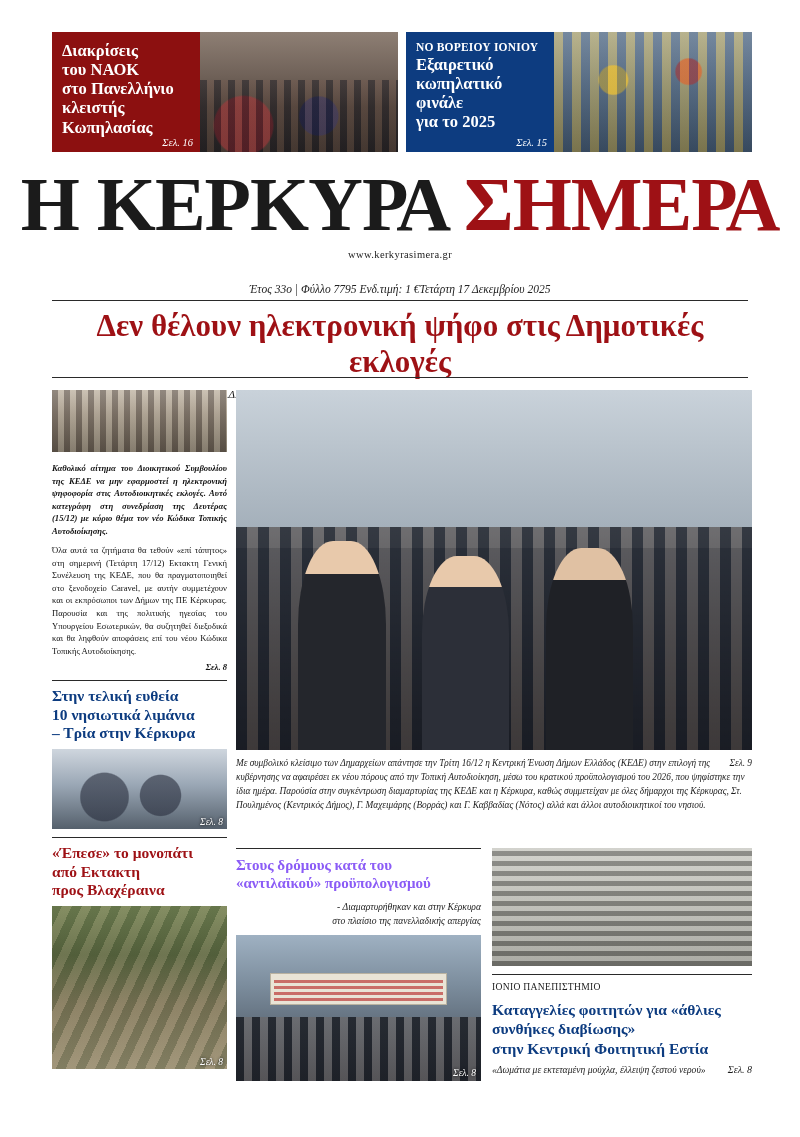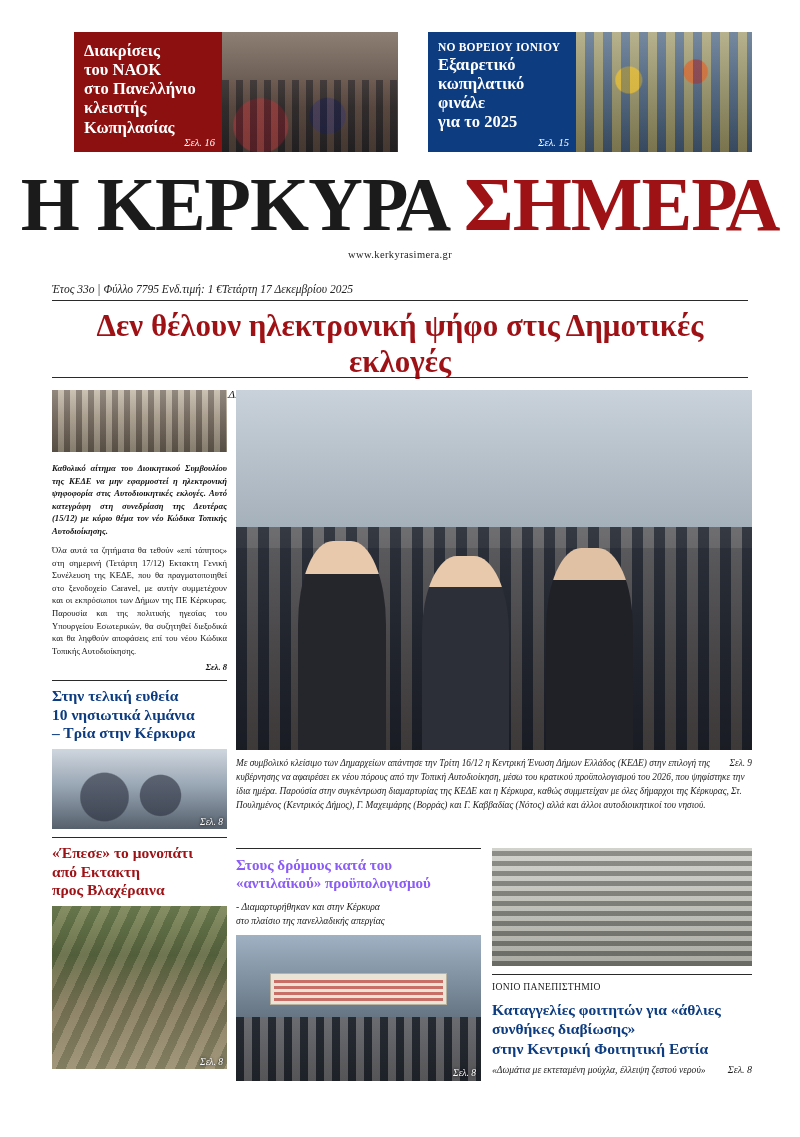--- a/index.html
+++ b/index.html
@@ -8,21 +8,21 @@
     width: 800px; height: 1137px;
     background: #ffffff;
     font-family: "Liberation Serif", serif;
     color: #111;
     overflow: hidden;
   }
   .page { position: relative; width: 800px; height: 1137px; background:#fff; }
 
   
   .teasers { position:absolute; left:52px; top:32px; width:700px; height:128px; display:flex; gap:8px; }
-  .teaser { position:relative; flex:1; height:120px; display:flex; overflow:hidden;margin-left:22px; }
+  .teaser { position:relative; flex:1; height:120px; display:flex; overflow:hidden; }
   .teaser .txt { width:148px; padding:9px 8px 8px 10px; position:relative; }
   .teaser.red .txt { background:#8c1010; }
   .teaser.blue .txt { background:#0d3c80; }
   .teaser .txt h3 {
     margin:0; color:#fff; font-weight:bold; font-size:16.5px; line-height:1.16;
     font-family:"Liberation Serif", serif;
   }
   .teaser.blue .ktitle { font-size:11.5px; font-weight:bold; color:#fff; letter-spacing:.2px; margin-bottom:2px;}
   .teaser .pg { position:absolute; right:7px; bottom:4px; color:#fff; font-style:italic; font-size:10.5px; }
   .teaser .pic { flex:1; position:relative; overflow:hidden; }
@@ -48,21 +48,21 @@
   
   .masthead { position:absolute; left:0; right:0; top:166px; text-align:center; }
   .mast-title { font-size:76px; line-height:1; font-weight:bold; letter-spacing:-1px; white-space:nowrap;}
   .mast-title .dark { color:#1b1b1b; }
   .mast-title .red { color:#9e1115; }
   .mast-sub { margin-top:10px; font-style:italic; font-size:15.5px; color:#222; position:relative; display:inline-block; padding:0 14px;}
   .mast-sub::before, .mast-sub::after{ content:""; position:absolute; top:50%; width:120px; height:1px; background:#333; }
   .mast-sub::before{ left:-118px; } .mast-sub::after{ right:-118px; }
   .mast-url { margin-top:7px; font-size:10.5px; letter-spacing:.4px; color:#222; }
 
-  .infoline { position:absolute; left:52px; right:52px; top:283px; display:flex; justify-content:flex-start;
+  .infoline { position:absolute; left:52px; right:52px; top:283px; display:flex; justify-content:center;
     font-style:italic; font-size:11.5px; color:#222; }
   .rule { position:absolute; left:52px; right:52px; top:300px; height:1px; background:#2a2a2a; }
 
   
   .lead { position:absolute; left:52px; right:52px; top:308px; }
   .lead h1 { margin:0; text-align:center; font-size:31px; font-weight:bold; color:#9e1115; line-height:1.15; }
   .lead .sub { margin-top:9px; text-align:center; font-size:11px; font-style:italic; color:#1d1d1d; }
   .rule2 { position:absolute; left:52px; right:52px; top:377px; height:1px; background:#2a2a2a; }
 
   
@@ -103,21 +103,21 @@
                linear-gradient(180deg, rgba(70,78,90,.3), rgba(20,22,28,.9)); }
   .phMain .f1,.phMain .f2,.phMain .f3 { position:absolute; bottom:0; border-radius:40% 40% 0 0; }
   .phMain .f1 { left:12%; width:17%; height:58%; background:linear-gradient(180deg,#e8c9ab 0 16%, #24262c 16% 100%); }
   .phMain .f2 { left:36%; width:17%; height:54%; background:linear-gradient(180deg,#e8c9ab 0 16%, #2c2f38 16% 100%); }
   .phMain .f3 { left:60%; width:17%; height:56%; background:linear-gradient(180deg,#e0c1a3 0 16%, #1f2126 16% 100%); }
 
   
   .bottom-mid { position:absolute; left:236px; top:848px; width:245px; }
   .bottom-mid .bm-rule { height:1px; background:#2a2a2a; margin-bottom:7px;}
   .bottom-mid h2 { margin:0 0 7px 0; font-size:15px; line-height:1.22; font-weight:bold; color:#8b5cf6;}
-  .bottom-mid .kick { font-size:9.6px; font-style:italic; line-height:1.45; color:#1c1c1c; margin-bottom:8px;}
+  .bottom-mid .kick { font-size:9.6px; font-style:italic; line-height:1.45; color:#1c1c1c; margin-bottom:8px;text-align:right;}
   .bm-photo { width:245px; height:146px; position:relative; overflow:hidden; }
   .bm-photo .pg { position:absolute; right:5px; bottom:3px; color:#fff; font-style:italic; font-size:9.5px; text-shadow:0 0 3px #000;}
   .ph6 { background:linear-gradient(180deg,#9fb1c2 0%, #7b8c9c 35%, #3c444f 100%); }
   .ph6 .banner { position:absolute; left:14%; top:26%; width:72%; height:22%; background:#e9e4d6; border:1px solid #b9b2a0;}
   .ph6 .banner::after{content:""; position:absolute; inset:3px; background:repeating-linear-gradient(0deg, rgba(180,30,30,.6) 0 3px, transparent 3px 6px);}
   .ph6::after{content:""; position:absolute; left:0; right:0; bottom:0; height:44%;
     background:repeating-linear-gradient(90deg, rgba(22,24,30,.8) 0 8px, rgba(110,100,95,.5) 8px 16px);}
 
   .bottom-right { position:absolute; left:492px; top:848px; width:260px; }
   .br-photo { width:260px; height:118px; position:relative; overflow:hidden; }

